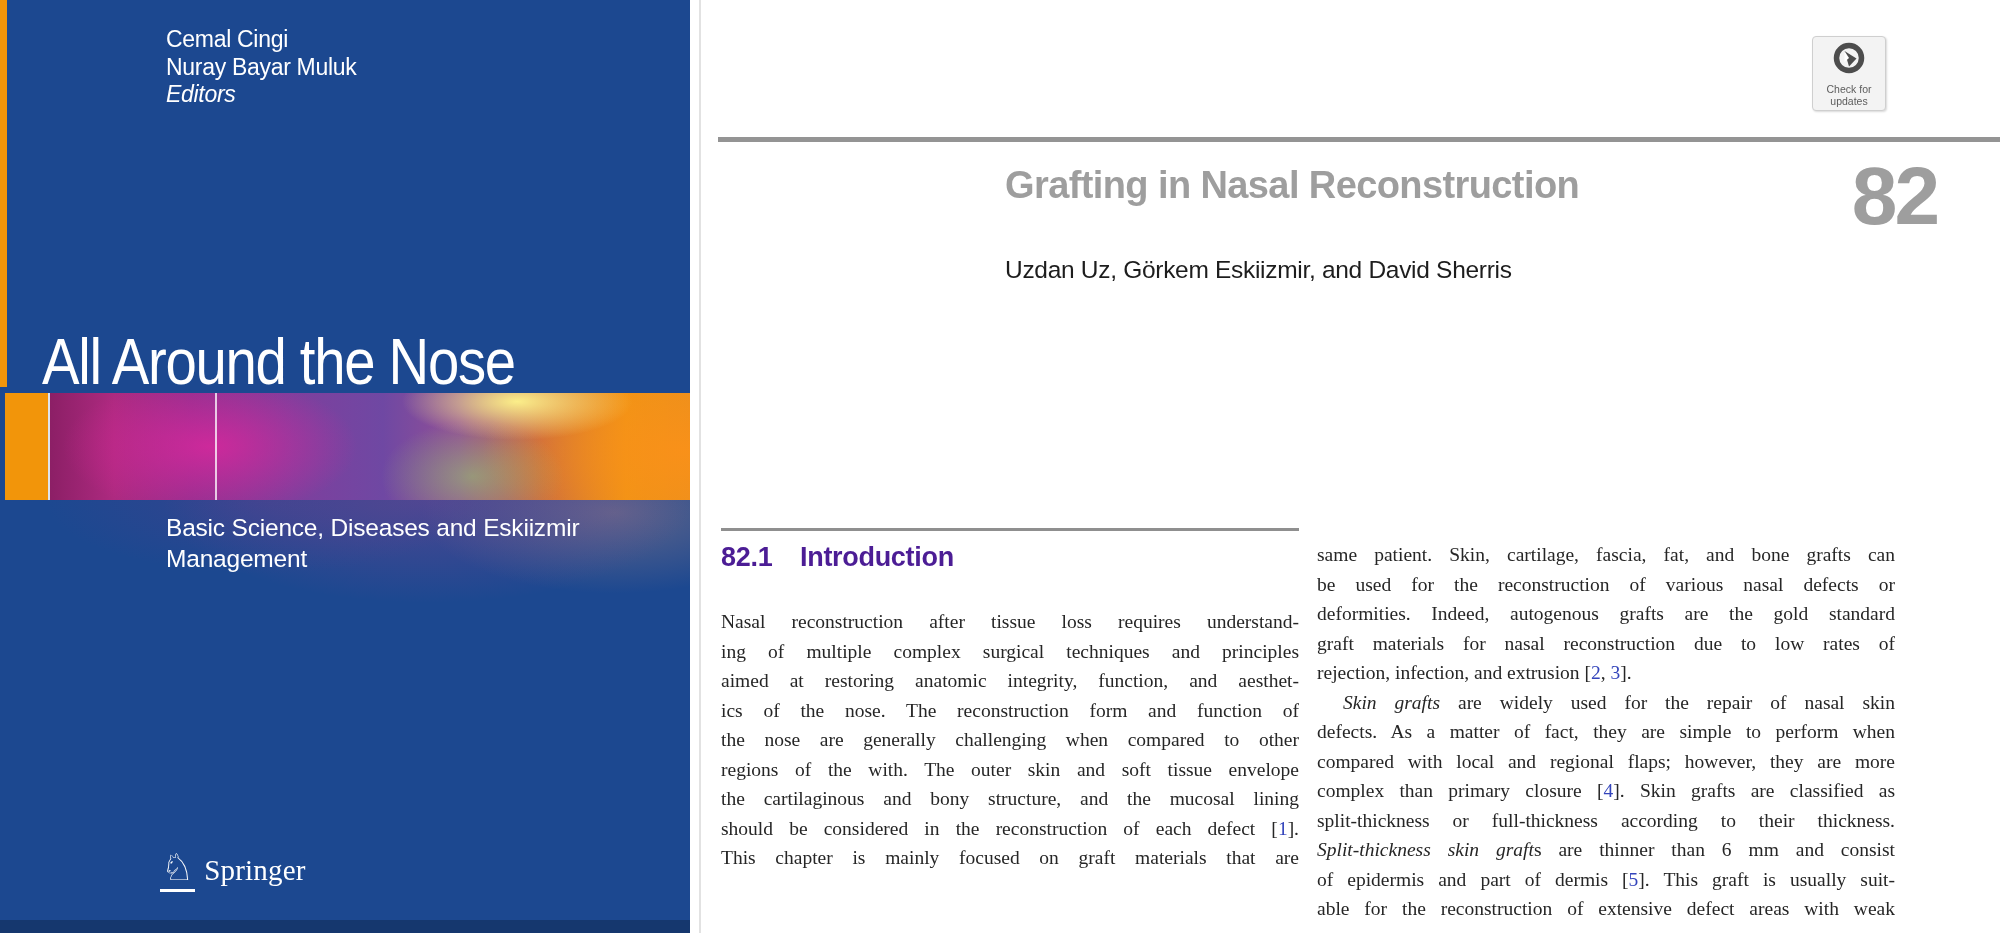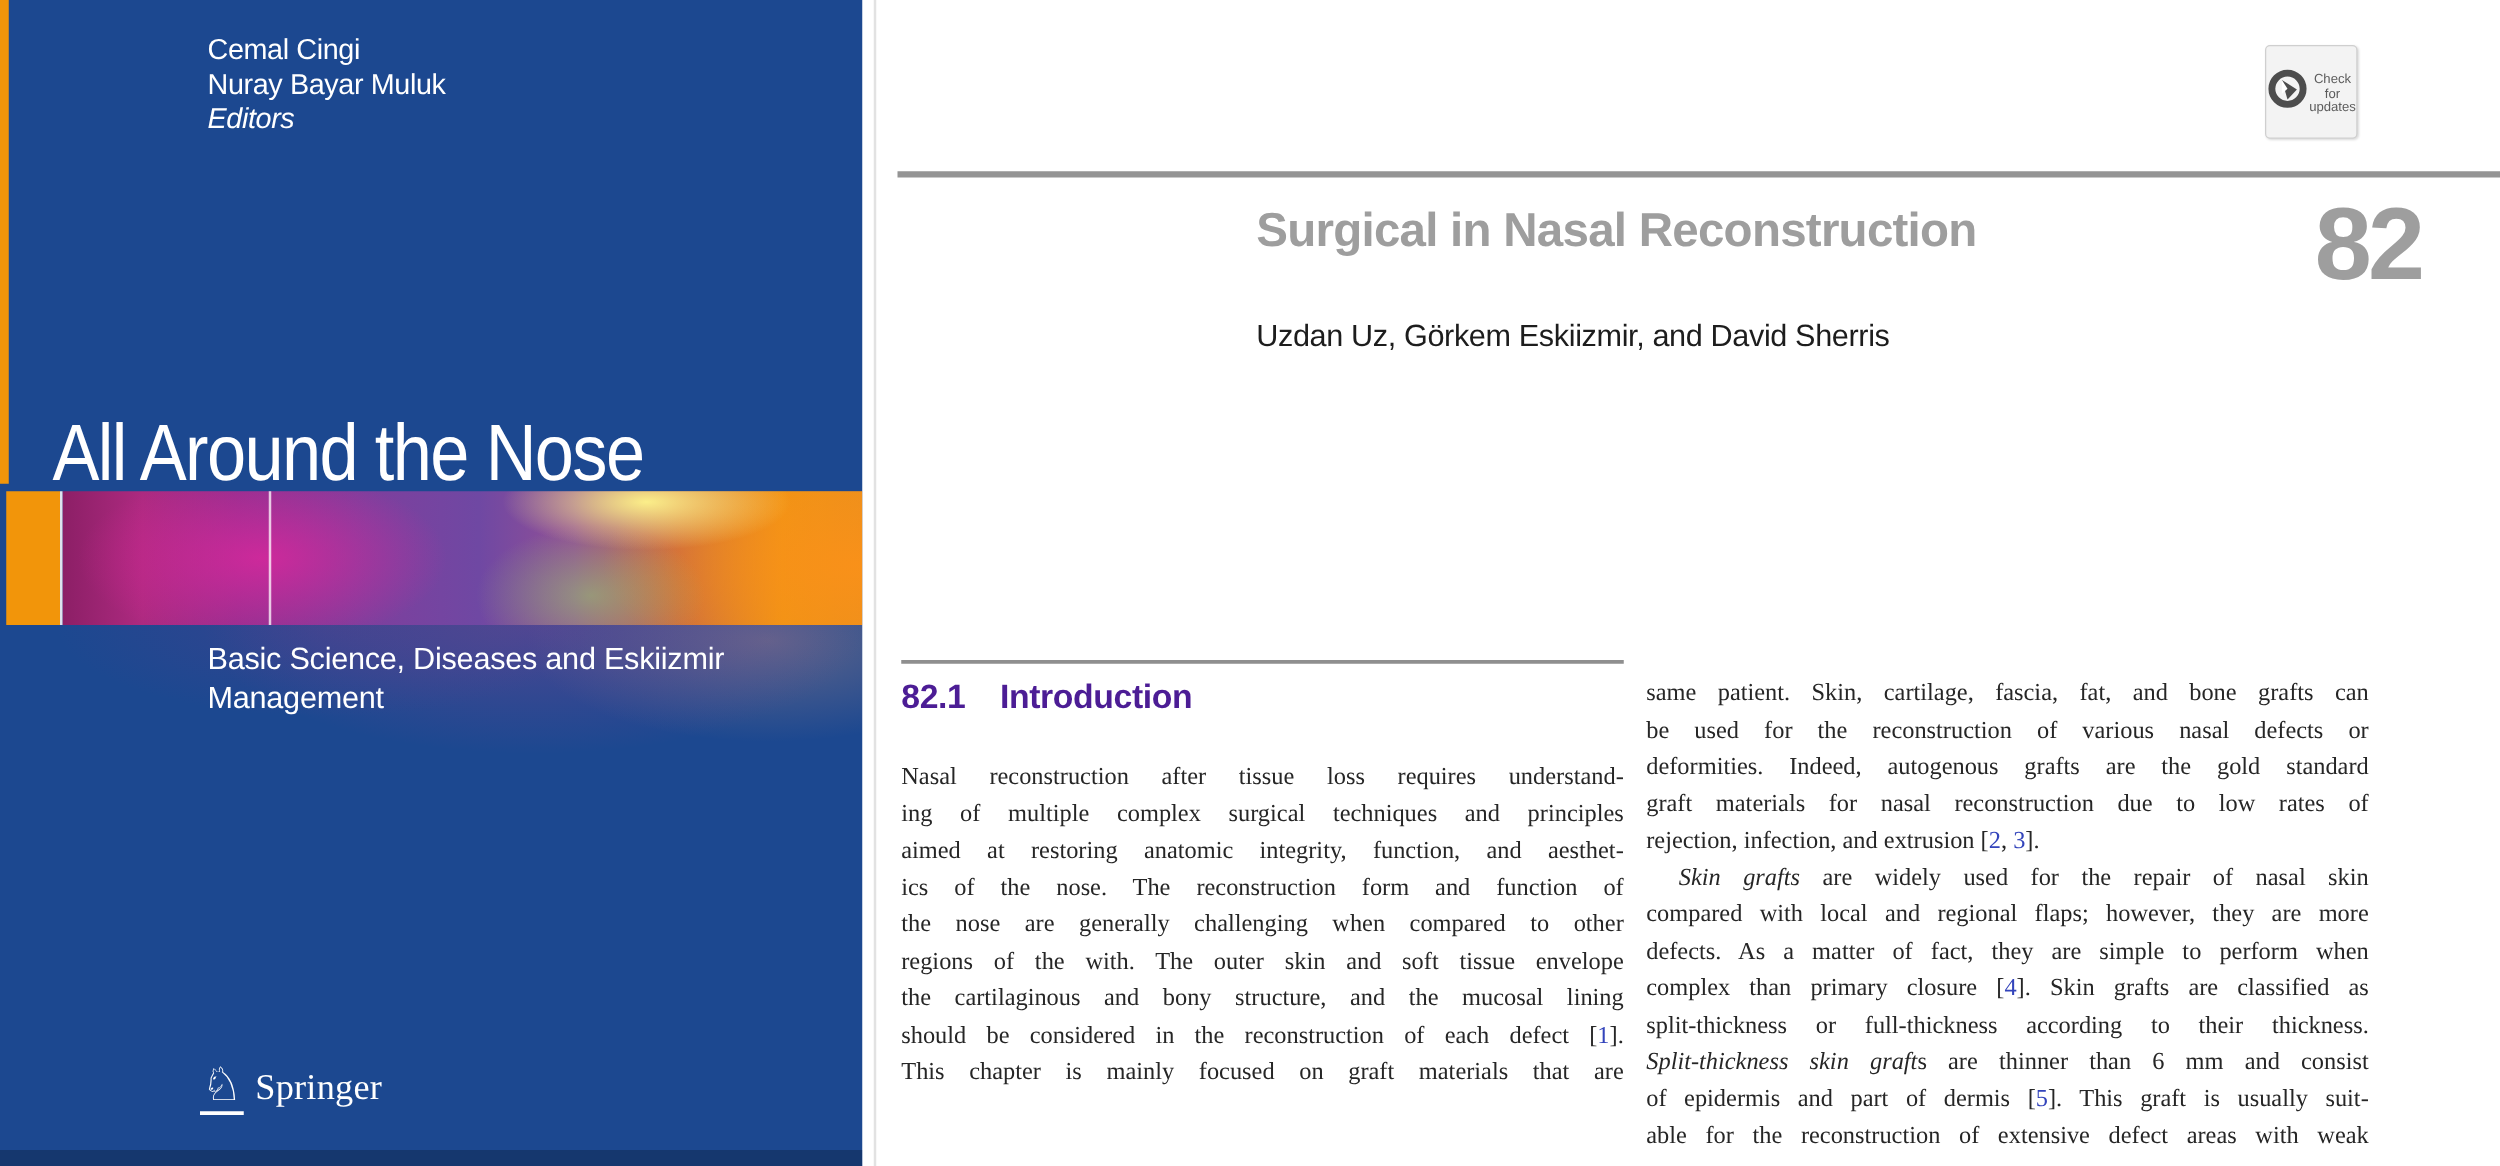--- a/index.html
+++ b/index.html
@@ -37,21 +37,21 @@
       radial-gradient(45% 50% at 38% 0%, rgba(92,62,142,.38), rgba(92,62,142,0) 70%);}
   .cover-subtitle{position:absolute;left:166px;top:512px;color:#fff;font-size:24.5px;line-height:31px;font-weight:400;letter-spacing:-0.2px;}
   .springer{position:absolute;left:160px;top:848px;display:flex;align-items:center;color:#fff;}
   .knight{font-family:"DejaVu Sans",sans-serif;font-size:37px;line-height:40px;border-bottom:3px solid #fff;padding:0 1px 1px 1px;}
   .springer-name{font-family:"Liberation Serif",serif;font-size:29px;margin-left:9px;letter-spacing:0.2px;}
   .cover-bottom-strip{position:absolute;left:0;top:920px;width:690px;height:13px;background:#15376e;}
 
   
   .page{position:absolute;left:690px;top:0;width:1310px;height:933px;background:#fff;}
   .page-edge{position:absolute;left:9px;top:0;width:2px;height:933px;background:#e2e2e2;}
-  .update-badge{position:absolute;left:1122px;top:36px;width:74px;height:75px;background:#f3f3f3;border:1px solid #cfcfcf;border-radius:4px;box-shadow:1px 1px 2px rgba(0,0,0,.15);display:flex;flex-direction:row;align-items:center;justify-content:center;text-decoration:none;cursor:pointer;}
+  .update-badge{position:absolute;left:1122px;top:36px;width:74px;height:75px;background:#f3f3f3;border:1px solid #cfcfcf;border-radius:4px;box-shadow:1px 1px 2px rgba(0,0,0,.15);display:flex;flex-direction:column;align-items:center;justify-content:center;text-decoration:none;cursor:pointer;}
   .badge-icon{margin-top:2px;}
   .badge-text{font-size:10.5px;line-height:11.5px;color:#5c5c5c;text-align:center;margin-top:4px;}
   .head-rule{position:absolute;left:28px;top:137px;width:1282px;height:5px;background:var(--rule);}
   .chapter-title{position:absolute;left:315px;top:164px;font-size:38px;font-weight:700;color:var(--gray);letter-spacing:-0.6px;white-space:nowrap;}
   .chapter-number{position:absolute;right:63px;top:155px;font-size:82px;line-height:82px;font-weight:700;color:var(--gray);letter-spacing:-3px;}
   .authors{position:absolute;left:315px;top:256px;font-size:24.5px;color:#1d1d1d;letter-spacing:-0.3px;white-space:nowrap;}
 
   .col{position:absolute;width:578px;}
   .col-left{left:31px;top:528px;}
   .col-right{left:627px;top:540px;}
@@ -108,21 +108,21 @@
           <path d="M12.5 9 L17 16 L12.5 20 Z" fill="#ffffff"></path>
         </svg>
       </span>
       <span class="badge-text">
         <span>Check for</span><br>
         <span>updates</span>
       </span>
     </a>
 
     <div class="head-rule"></div>
-    <h1 class="chapter-title">Surgical in Nasal Reconstruction</h1>
+    <h1 class="chapter-title">Grafting in Nasal Reconstruction</h1>
     <div class="chapter-number">82</div>
     <div class="authors">Uzdan Uz, Görkem Eskiizmir, and David Sherris</div>
 
     <div class="col col-left">
       <div class="sec-rule"></div>
       <h2 class="sec-heading">
         <span class="sec-num">82.1</span><span>Introduction</span>
       </h2>
       <div class="body-lines">
           <div class="bl"><span>Nasal reconstruction after tissue loss requires understand-</span></div>
@@ -138,22 +138,22 @@
     </div>
 
     <div class="col col-right">
       <div class="body-lines">
           <div class="bl"><span>same patient. Skin, cartilage, fascia, fat, and bone grafts can</span></div>
           <div class="bl"><span>be used for the reconstruction of various nasal defects or</span></div>
           <div class="bl"><span>deformities. Indeed, autogenous grafts are the gold standard</span></div>
           <div class="bl"><span>graft materials for nasal reconstruction due to low rates of</span></div>
           <div class="bl end"><span>rejection, infection, and extrusion [</span><span class="cite">2</span><span>, </span><span class="cite">3</span><span>].</span></div>
           <div class="bl ind"><span class="ital">Skin grafts</span><span> are widely used for the repair of nasal skin</span></div>
+          <div class="bl"><span>defects. As a matter of fact, they are simple to perform when</span></div>
           <div class="bl"><span>compared with local and regional flaps; however, they are more</span></div>
-          <div class="bl"><span>defects. As a matter of fact, they are simple to perform when</span></div>
           <div class="bl"><span>complex than primary closure [</span><span class="cite">4</span><span>]. Skin grafts are classified as</span></div>
           <div class="bl"><span>split-thickness or full-thickness according to their thickness.</span></div>
           <div class="bl"><span class="ital">Split-thickness skin graft</span><span>s are thinner than 6 mm and consist</span></div>
           <div class="bl"><span>of epidermis and part of dermis [</span><span class="cite">5</span><span>]. This graft is usually suit-</span></div>
           <div class="bl"><span>able for the reconstruction of extensive defect areas with weak</span></div>
         </div>
     </div>
   </div>
 
 </div>

